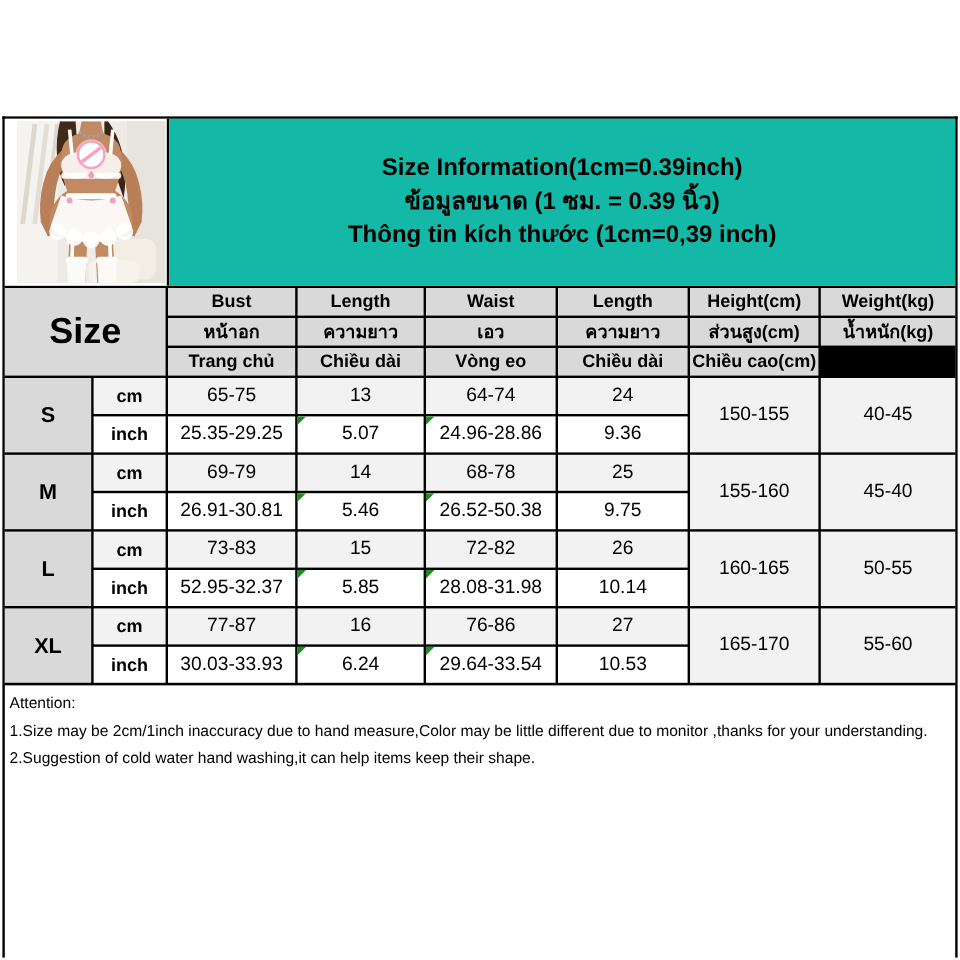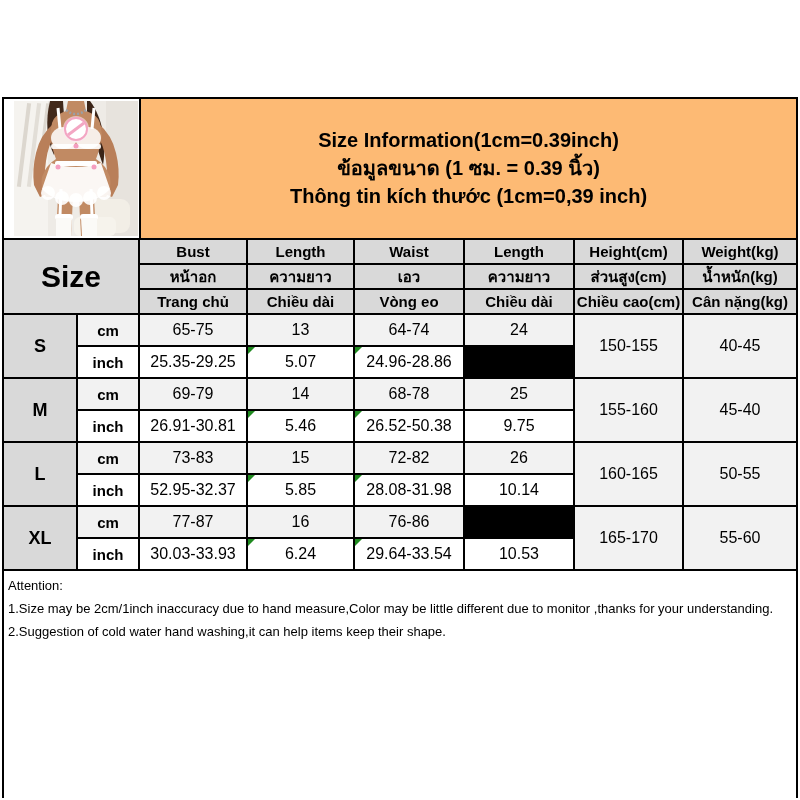--- a/index.html
+++ b/index.html
@@ -18,21 +18,21 @@
   }
 
   
   .top-row{display:flex;height:139px;border-bottom:2px solid #000;}
   .photo-cell{
     width:137px;border-right:2px solid #000;background:#fff;
     display:flex;align-items:center;justify-content:flex-end;box-sizing:border-box;
     padding-right:1px;
   }
   .title-cell{
-    flex:1;background:#fdba74;
+    flex:1;background:#14b8a6;
     display:flex;flex-direction:column;align-items:center;justify-content:center;
     gap:7px;font-weight:bold;font-size:20px;line-height:1.05;text-align:center;
   }
 
   
   .grid{
     display:grid;background:#000;gap:2px;
     grid-template-columns:72px 60px 106px 105px 108px 108px 107px 112px;
     grid-template-rows:23px 23px 23px repeat(8,30px);
     border-bottom:2px solid #000;
@@ -139,32 +139,32 @@
       <div class="c hdr" style="grid-area:2/5">เอว</div>
       <div class="c hdr" style="grid-area:2/6">ความยาว</div>
       <div class="c hdr" style="grid-area:2/7">ส่วนสูง(cm)</div>
       <div class="c hdr" style="grid-area:2/8">น้ำหนัก(kg)</div>
 
       <div class="c hdr" style="grid-area:3/3">Trang chủ</div>
       <div class="c hdr" style="grid-area:3/4">Chiều dài</div>
       <div class="c hdr" style="grid-area:3/5">Vòng eo</div>
       <div class="c hdr" style="grid-area:3/6">Chiều dài</div>
       <div class="c hdr" style="grid-area:3/7">Chiều cao(cm)</div>
-      <div class="c hdr" style="grid-area:3/8">Cân nặng(kg)</div>
 
       <div class="c sizelabel" style="grid-area:4/1/6/2">S</div>
       <div class="c unit cmbg" style="grid-area:4/2">cm</div>
       <div class="c cmbg" style="grid-area:4/3">65-75</div>
       <div class="c cmbg" style="grid-area:4/4">13</div>
       <div class="c cmbg" style="grid-area:4/5">64-74</div>
       <div class="c cmbg" style="grid-area:4/6">24</div>
       <div class="c unit" style="grid-area:5/2">inch</div>
       <div class="c" style="grid-area:5/3">25.35-29.25</div>
       <div class="c flag" style="grid-area:5/4">5.07</div>
       <div class="c flag" style="grid-area:5/5">24.96-28.86</div>
+      <div class="c" style="grid-area:5/6">9.36</div>
       <div class="c merged" style="grid-area:4/7/6/8">150-155</div>
       <div class="c merged" style="grid-area:4/8/6/9">40-45</div>
 
       <div class="c sizelabel" style="grid-area:6/1/8/2">M</div>
       <div class="c unit cmbg" style="grid-area:6/2">cm</div>
       <div class="c cmbg" style="grid-area:6/3">69-79</div>
       <div class="c cmbg" style="grid-area:6/4">14</div>
       <div class="c cmbg" style="grid-area:6/5">68-78</div>
       <div class="c cmbg" style="grid-area:6/6">25</div>
       <div class="c unit" style="grid-area:7/2">inch</div>
@@ -187,20 +187,21 @@
       <div class="c flag" style="grid-area:9/5">28.08-31.98</div>
       <div class="c" style="grid-area:9/6">10.14</div>
       <div class="c merged" style="grid-area:8/7/10/8">160-165</div>
       <div class="c merged" style="grid-area:8/8/10/9">50-55</div>
 
       <div class="c sizelabel" style="grid-area:10/1/12/2">XL</div>
       <div class="c unit cmbg" style="grid-area:10/2">cm</div>
       <div class="c cmbg" style="grid-area:10/3">77-87</div>
       <div class="c cmbg" style="grid-area:10/4">16</div>
       <div class="c cmbg" style="grid-area:10/5">76-86</div>
+      <div class="c cmbg" style="grid-area:10/6">27</div>
       <div class="c unit" style="grid-area:11/2">inch</div>
       <div class="c" style="grid-area:11/3">30.03-33.93</div>
       <div class="c flag" style="grid-area:11/4">6.24</div>
       <div class="c flag" style="grid-area:11/5">29.64-33.54</div>
       <div class="c" style="grid-area:11/6">10.53</div>
       <div class="c merged" style="grid-area:10/7/12/8">165-170</div>
       <div class="c merged" style="grid-area:10/8/12/9">55-60</div>
     </div>
 
     <div class="attention">

